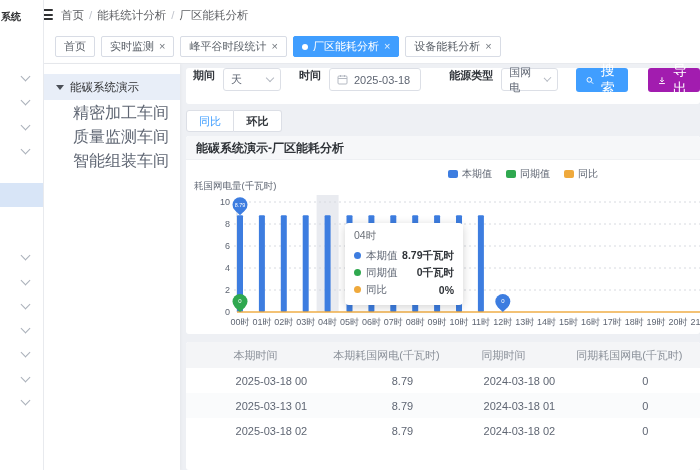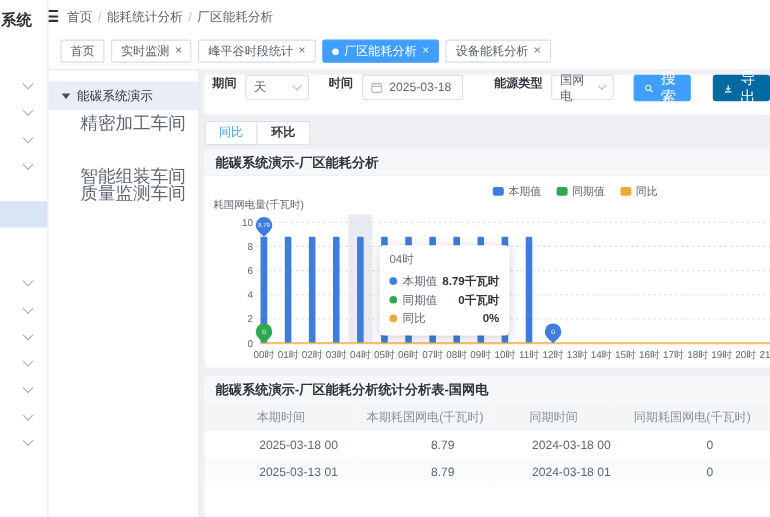--- a/index.html
+++ b/index.html
@@ -2,21 +2,21 @@
 <html><head>
 <meta charset="utf-8">
 <style>
   * { margin:0; padding:0; box-sizing:border-box; }
   html,body { width:700px; height:470px; overflow:hidden; }
   body { font-family:"Liberation Sans","DejaVu Sans",sans-serif; font-size:12px; color:#303133; }
   #app { position:relative; width:700px; height:470px; background:#eef0f4; overflow:hidden; }
 
   
   #left-strip { position:absolute; left:0; top:0; width:44px; height:470px; background:#fff; border-right:1px solid #e8eaee; z-index:5; }
-  #brand { position:absolute; left:1px; top:10px; font-size:14px; font-weight:bold; color:#303133; white-space:nowrap; overflow:hidden; width:42px; }
+  #brand { position:absolute; left:1px; top:10px; font-size:10px; font-weight:bold; color:#303133; white-space:nowrap; overflow:hidden; width:42px; }
   .strip-item { position:absolute; left:0; width:43px; height:18px; }
   .chev { display:inline-block; width:7px; height:7px; border-right:1.4px solid #aab0ba; border-bottom:1.4px solid #aab0ba; transform:rotate(45deg); position:absolute; left:22px; top:3px; }
   #strip-active { position:absolute; left:0; top:183px; width:43px; height:24px; background:#d8e5f7; }
 
   
   #top-header { position:absolute; left:27px; top:0; right:0; height:30px; background:#fff; }
   #hamburger { position:absolute; left:11px; top:9px; width:15px; height:12px; cursor:pointer; }
   #hamburger span { display:block; height:2px; background:#303133; margin-bottom:2.6px; border-radius:1px; }
   #breadcrumb { position:absolute; left:34px; top:8px; font-size:11.5px; color:#606266; white-space:nowrap; }
   .crumb-sep { margin:0 5px; color:#c0c4cc; }
@@ -36,21 +36,21 @@
 
   
   .card { position:absolute; background:#fff; border-radius:3px; }
   #filter-card { left:186px; top:68px; width:514px; height:36px; display:flex; align-items:flex-start; padding-left:7px; gap:8px; }
   .f-label { font-size:11px; font-weight:bold; color:#33373d; white-space:nowrap; }
   .select-box, .date-box { height:23px; border:1px solid #dcdfe6; border-radius:3px; background:#fff; display:flex; align-items:center; padding:0 7px; font-size:11px; color:#5f6673; cursor:pointer; }
   .select-box { justify-content:space-between; }
   .sel-chev { width:6px; height:6px; border-right:1.3px solid #b4b9c2; border-bottom:1.3px solid #b4b9c2; transform:rotate(45deg); margin-left:8px; margin-top:-3px; }
   .btn { height:24px; border:none; border-radius:3px; color:#fff; font-size:14px; display:inline-flex; align-items:center; gap:4px; padding:0 10px; cursor:pointer; font-family:inherit; }
   #search-btn { background:#409EFF; margin-left:10px; }
-  #export-btn { background:#0369a1; margin-left:12px; }
+  #export-btn { background:#a21caf; margin-left:12px; }
 
   
   #compare-tabs { position:absolute; left:186px; top:110px; display:flex; }
   .ctab { width:48px; height:22px; line-height:20px; text-align:center; background:#fff; border:1px solid #dcdfe6; font-size:11px; color:#33373d; cursor:pointer; }
   .ctab:first-child { border-radius:3px 0 0 3px; }
   .ctab:last-child { border-left:none; border-radius:0 3px 3px 0;font-weight:bold; }
   .ctab.active { color:#409EFF; }
 
   
   #chart-card { left:186px; top:136px; width:514px; height:198px; overflow:hidden; }
@@ -154,21 +154,21 @@
       </div>
     </div>
 
   <div id="tree-panel">
     <div id="tree-group">
       <span class="caret-down"></span>
       <span>能碳系统演示</span>
     </div>
     <div id="tree-items">
         <div class="tree-item" style="top: 38px;">精密加工车间</div>
-        <div class="tree-item" style="top: 62px; margin-top: 40px;">质量监测车间</div>
+        <div class="tree-item" style="top: 62px;">质量监测车间</div>
         <div class="tree-item" style="top: 86px;">智能组装车间</div>
       </div>
   </div>
 
   <div class="card" id="filter-card">
     <span class="f-label">期间</span>
     <div class="select-box" style="width:72px">
       <span>天</span>
       <span class="sel-chev"></span>
     </div>
@@ -307,21 +307,20 @@
           <div class="tt-row">
             <span class="tt-dot" style="background: rgb(239, 169, 60);"></span>
             <span>同比</span>
             <span class="tt-val">0%</span>
           </div>
         </div>
     </div>
   </div>
 
   <div class="card" id="table-card">
-    <div class="panel-header">能碳系统演示-厂区能耗分析统计分析表-国网电</div>
     <table>
       <thead>
           <tr id="thead-row">
             <th style="width: 27%;">本期时间</th>
             <th style="width: 24%;">本期耗国网电(千瓦时)</th>
             <th style="width: 21.5%;">同期时间</th>
             <th style="width: 27.5%; margin-top: 36px;">同期耗国网电(千瓦时)</th>
           </tr>
         </thead>
       <tbody id="tbody">
@@ -330,17 +329,23 @@
             <td>8.79</td>
             <td>2024-03-18 00</td>
             <td>0</td>
           </tr>
           <tr>
             <td>2025-03-13 01</td>
             <td>8.79</td>
             <td>2024-03-18 01</td>
             <td>0</td>
           </tr>
+          <tr>
+            <td>2025-03-18 02</td>
+            <td>8.79</td>
+            <td>2024-03-18 02</td>
+            <td>0</td>
+          </tr>
         </tbody>
     </table>
   </div>
 
 </div>
 
 </body></html>

